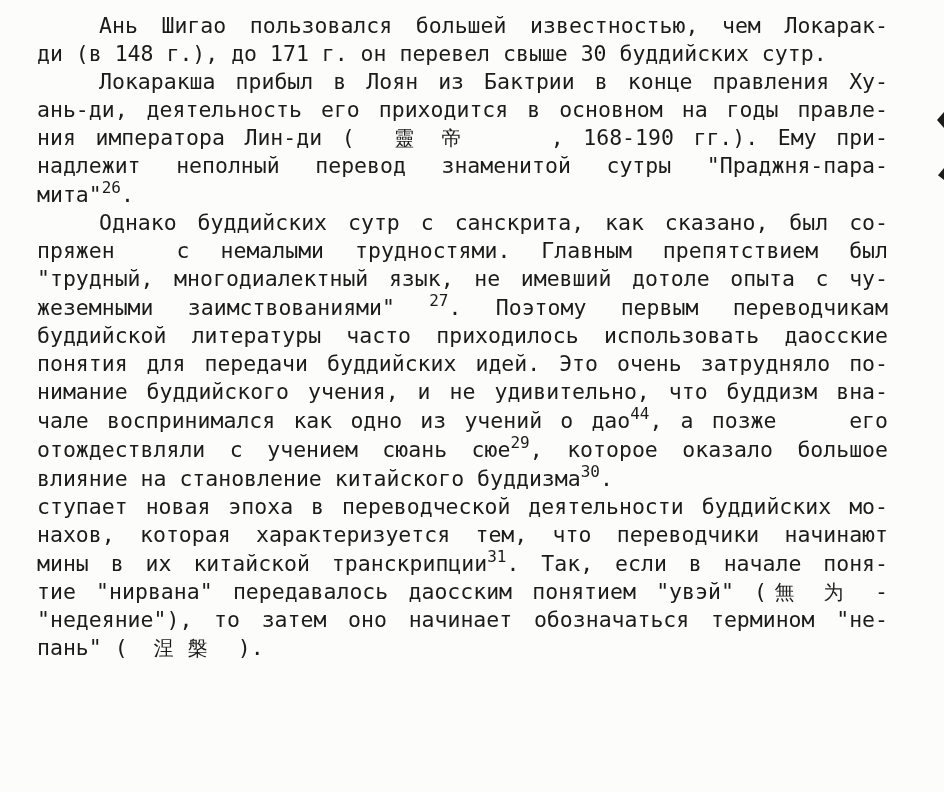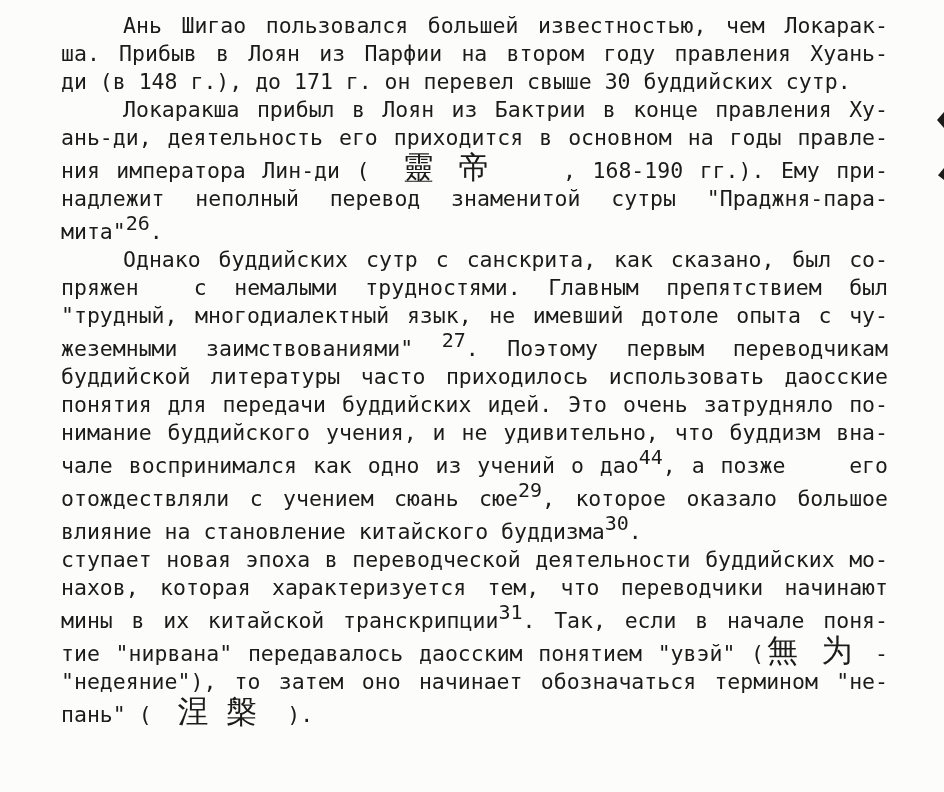--- a/index.html
+++ b/index.html
@@ -10,59 +10,58 @@
     width: 944px;
     height: 792px;
     background: #fcfcfa;
     overflow: hidden;
     position: relative;
   }
   .page {
     box-sizing: border-box;
     width: 944px;
     min-height: 792px;
-    padding: 12px 56px 0 61px;
+    padding: 12px 56px 0 37px;
     font-family: "DejaVu Sans Mono", "Liberation Mono", monospace;
     font-size: 21.5px;
     line-height: 28px;
     letter-spacing: 0;
   }
   .paragraph { margin: 0; }
   .line {
     text-align: justify;
     text-align-last: justify;
     white-space: normal;
   }
   .line.indent { padding-left: 62px; }
   .line.end { text-align-last: left; }
   .sup {
-    font-size: 20px;
+    font-size: 16px;
     line-height: 1;
     vertical-align: 9px;
   }
   .cjk {
-    font-size: 31px;
+    font-size: 20px;
     line-height: 1;
     font-family: "DejaVu Sans", sans-serif;
     letter-spacing: 4px;
   }
   .speck {
     position: absolute;
     background: #1b1b1b;
   }
   .speck-a { right: 0; top: 112px; width: 7px; height: 16px; clip-path: polygon(100% 0, 0 50%, 100% 100%); }
   .speck-b { right: 0; top: 168px; width: 6px; height: 12px; clip-path: polygon(100% 0, 0 60%, 100% 100%); }
 </style>
 </head>
 <body style="background: rgb(252, 252, 250);">
 
 <main class="page" style="color: rgb(27, 27, 27);">
     <div class="paragraph">
       <div class="line indent"><span>Ань Шигао пользовался большей известностью, чем Локарак-</span></div>
-      <div class="line"><span>ша. Прибыв в Лоян из Парфии на втором году правления Хуань-</span></div>
       <div class="line end"><span>ди (в 148 г.), до 171 г. он перевел свыше 30 буддийских сутр.</span></div>
     </div>
     <div class="paragraph">
       <div class="line indent"><span>Локаракша прибыл в Лоян из Бактрии в конце правления Ху-</span></div>
       <div class="line"><span>ань-ди, деятельность его приходится в основном на годы правле-</span></div>
       <div class="line"><span>ния императора Лин-ди ( &nbsp;</span><span class="cjk">靈 帝</span><span>&nbsp;&nbsp;&nbsp;&nbsp;, 168-190 гг.). Ему при-</span></div>
       <div class="line"><span>надлежит неполный перевод знаменитой сутры "Праджня-пара-</span></div>
       <div class="line end"><span>мита"</span><span class="sup">26</span><span>.</span></div>
     </div>
     <div class="paragraph">

